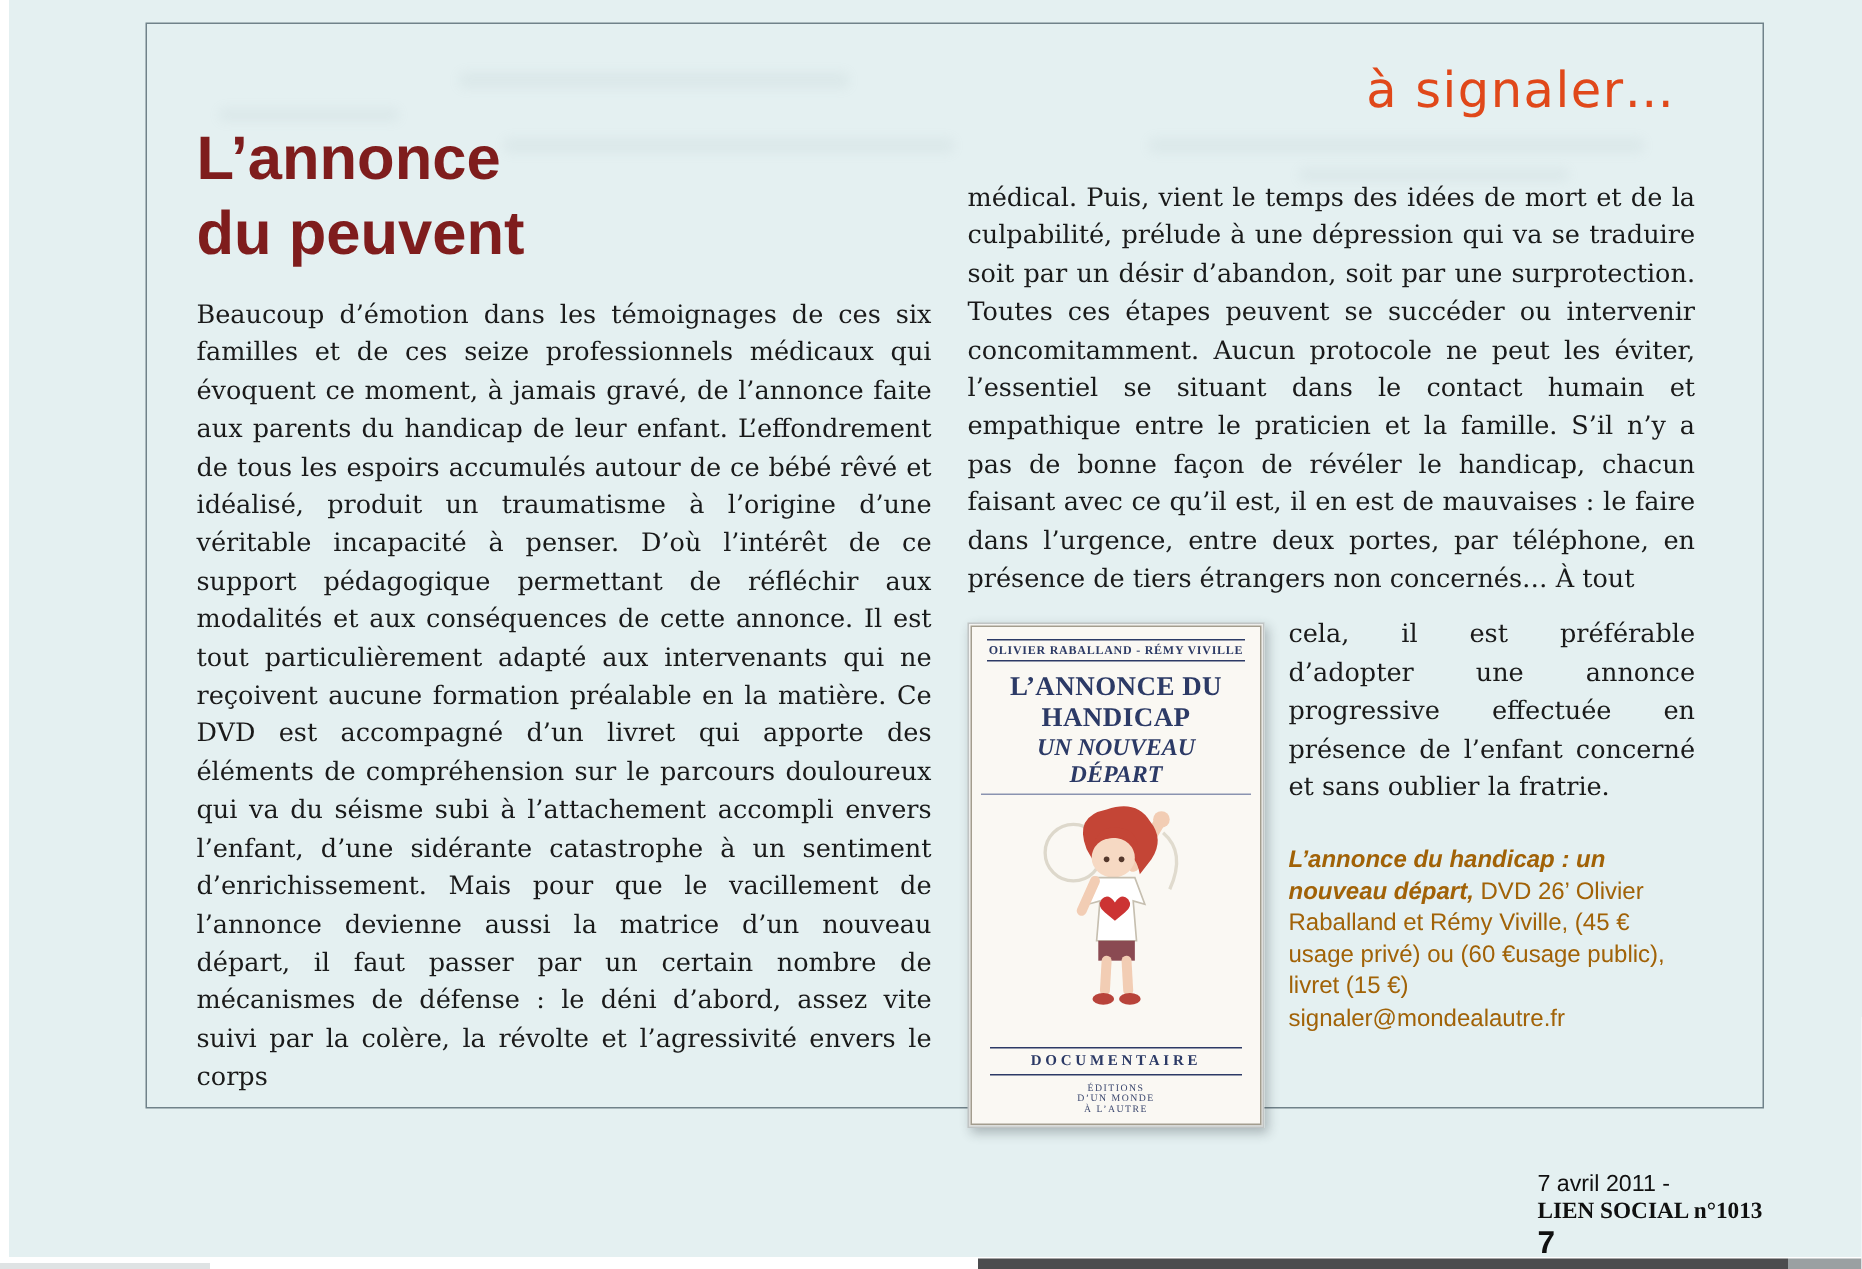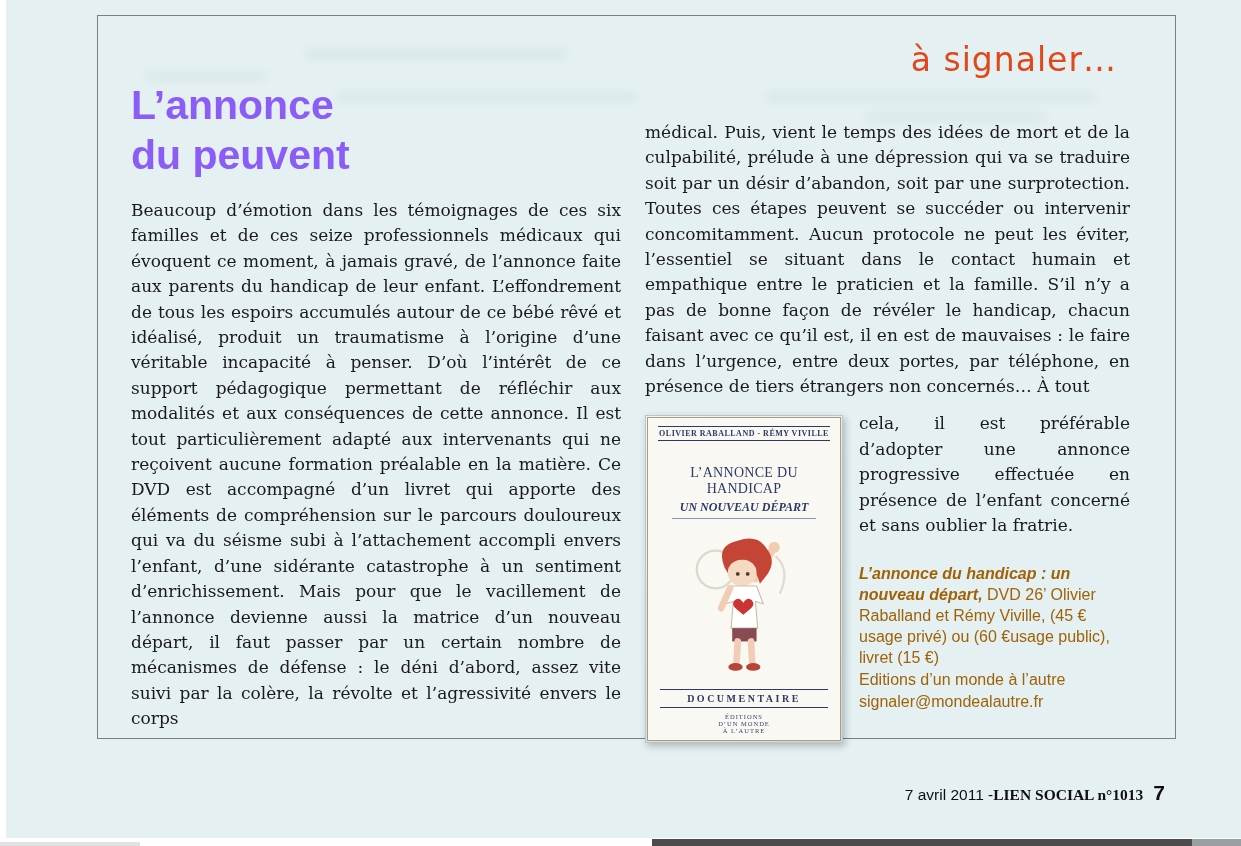--- a/index.html
+++ b/index.html
@@ -36,21 +36,21 @@
 
   .section-label{
     position:absolute;top:40px;right:124px;
     font-family:"DejaVu Sans", sans-serif;
     font-size:33px;font-weight:500;letter-spacing:1px;
     color:var(--accent-orange,#e0481a);
   }
   .article-title{
     position:absolute;left:131px;top:80px;margin:0;
     font-family:"Liberation Sans", sans-serif;
-    font-weight:600;font-size:41px;line-height:50px;color:#8b5cf6;
+    font-weight:600;font-size:41px;line-height:50px;color:#7f1d1d;
   }
   .body-text{
     font-family:"DejaVu Serif", serif;
     font-size:17px;line-height:25.4px;text-align:justify;
     color:var(--text,#1a1a1a);
     hyphens:auto;-webkit-hyphens:auto;
   }
   .col-left{position:absolute;left:131px;top:198px;width:490px;}
   .col-right{position:absolute;left:645px;top:120px;width:485px;}
   .wrap-area{margin-top:12px;}
@@ -66,51 +66,51 @@
   .dvd-inner{
     background:#faf8f3;border:1px solid #a39d8e;
     padding:8px 6px 6px;text-align:center;color:#2c3a66;
   }
   .dvd-authors{
     font-family:"Liberation Serif", serif;font-size:8px;font-weight:bold;
     letter-spacing:.5px;border-top:1px solid #2c3a66;border-bottom:1px solid #2c3a66;
     padding:2px 0;margin:0 4px;
   }
   .dvd-title{
-    font-family:"Liberation Serif", serif;font-size:14px;font-weight:normal;
-    letter-spacing:.3px;margin-top:24px;
+    font-family:"Liberation Serif", serif;font-size:18px;font-weight:bold;
+    letter-spacing:.3px;margin-top:6px;
   }
   .dvd-subtitle{
-    font-family:"Liberation Serif", serif;font-size:12px;font-weight:bold;font-style:italic;
-    display:inline-block;border-bottom:1px solid #8a93b0;padding:1px 8px 3px;margin-bottom:14px;
+    font-family:"Liberation Serif", serif;font-size:16px;font-weight:bold;font-style:italic;
+    display:inline-block;border-bottom:1px solid #8a93b0;padding:1px 8px 3px;margin-bottom:2px;
   }
   .dvd-art{height:146px;display:flex;align-items:center;justify-content:center;}
   .dvd-art svg{height:144px;}
   .dvd-genre{
     font-family:"Liberation Serif", serif;font-size:10px;font-weight:bold;letter-spacing:2.5px;
     border-top:1px solid #2c3a66;border-bottom:1px solid #2c3a66;
-    padding:3px 0;margin:10px 6px 5px;
+    padding:3px 0;margin:20px 6px 5px;
   }
   .dvd-publisher{
     font-family:"Liberation Serif", serif;font-size:6.5px;letter-spacing:1px;color:#3a466e;
     white-space:pre-line;
   }
   .caption{
     margin-top:24px;
     font-family:"Liberation Sans", sans-serif;
     font-size:16px;line-height:21px;color:#a16207;text-align:left;
   }
   .cap-title{font-weight:bold;font-style:italic;}
   .cap-line{margin-top:1px;}
 
   .footer{
     position:absolute;top:781px;right:76px;
     font-family:"Liberation Sans", sans-serif;
     font-size:15.5px;color:#101010;
-    display:flex;align-items:baseline;
+    display:flex;align-items:baseline;flex-direction:column;
   }
   .footer .mag{font-weight:bold;font-family:Liberation Serif, serif;}
   .footer .pageno{font-weight:bold;font-size:21px;margin-left:10px;}
 </style>
 </head>
 <body>
 
 <div class="scan">
   <div class="bleed b1"></div>
   <div class="bleed b2"></div>
@@ -165,21 +165,20 @@
         <div class="dvd-publisher">ÉDITIONS
 D’UN MONDE
 À L’AUTRE</div>
       </div>
     </div>
 
     <div class="body-text">cela, il est préférable d’adopter une annonce progressive effectuée en présence de l’enfant concerné et sans oublier la fratrie.</div>
 
     <div class="caption">
       <span class="cap-title">L’annonce du handicap&nbsp;: un nouveau départ,</span><span class="cap-body"> DVD 26’ Olivier Raballand et Rémy Viville, (45 € usage privé) ou (60 €usage public), livret (15 €)</span>
-      <div class="cap-line">Editions d’un monde à l’autre</div>
       <div class="cap-line">signaler@mondealautre.fr</div>
     </div>
 
   </div>
 </div>
 
 <div class="footer">
   <span>7 avril 2011 - </span>
   <span class="mag">LIEN SOCIAL n°1013</span>
   <span class="pageno">7</span>

